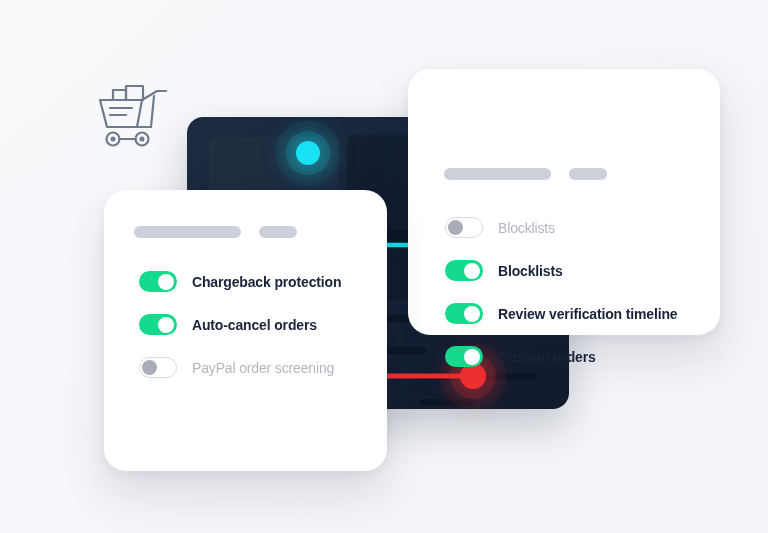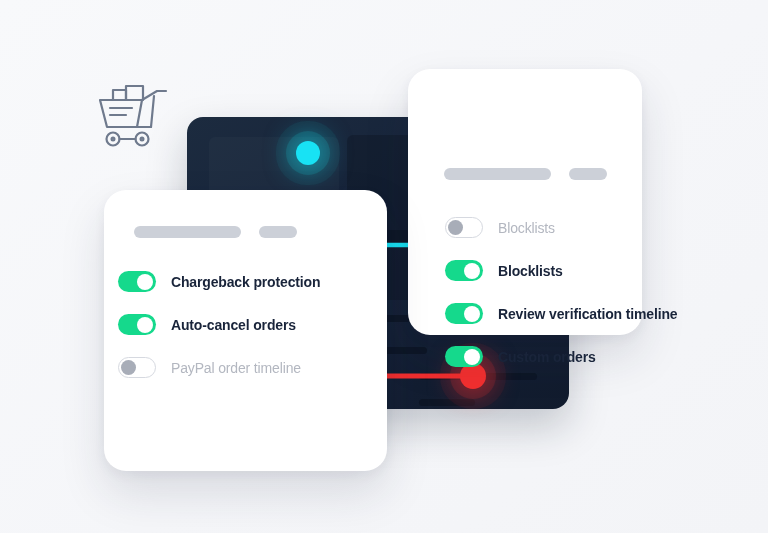--- a/index.html
+++ b/index.html
@@ -111,21 +111,21 @@
 
   
   .light-card {
     position: absolute;
     background: #ffffff;
     border-radius: 22px;
     box-shadow: 0 22px 46px rgba(28,40,64,.13), 0 4px 12px rgba(28,40,64,.06);
   }
   .card-top-right {
     left: 408px; top: 69px;
-    width: 234px; height: 266px;
+    width: 312px; height: 266px;
   }
   .card-bottom-left {
     left: 104px; top: 190px;
     width: 283px; height: 281px;
   }
 
   .skeleton-row {
     position: absolute;
     display: flex;
     align-items: center;
@@ -284,39 +284,39 @@
       </div>
     </div>
   </div>
 
   <div class="light-card card-bottom-left">
     <div class="skeleton-row" style="left:30px; top:36px;">
       <div class="skeleton-bar long"></div>
       <div class="skeleton-bar short"></div>
     </div>
 
-    <div class="toggle-list" style="top:81px; padding-left:14px; gap:22px;">
+    <div class="toggle-list" style="top:81px; padding-left:35px; gap:22px;">
 
       <div class="toggle-row">
         <div class="switch on">
           <div class="knob"></div>
         </div>
         <div class="toggle-label active">Chargeback protection</div>
       </div>
 
       <div class="toggle-row">
         <div class="switch on">
           <div class="knob"></div>
         </div>
         <div class="toggle-label active">Auto-cancel orders</div>
       </div>
 
       <div class="toggle-row">
         <div class="switch off">
           <div class="knob"></div>
         </div>
-        <div class="toggle-label inactive">PayPal order timeline</div>
+        <div class="toggle-label inactive">PayPal order screening</div>
       </div>
 
     </div>
   </div>
 
 </div>
 
 </body></html>

